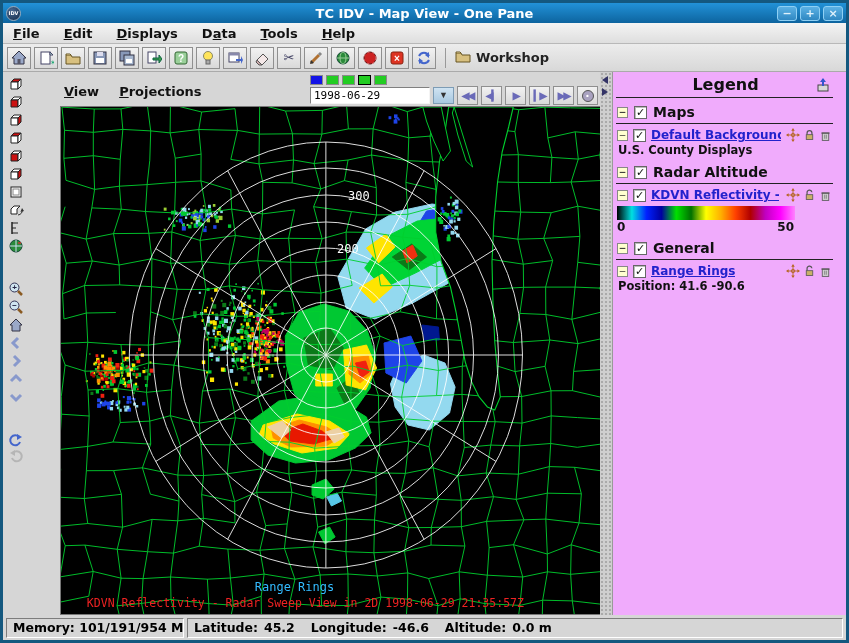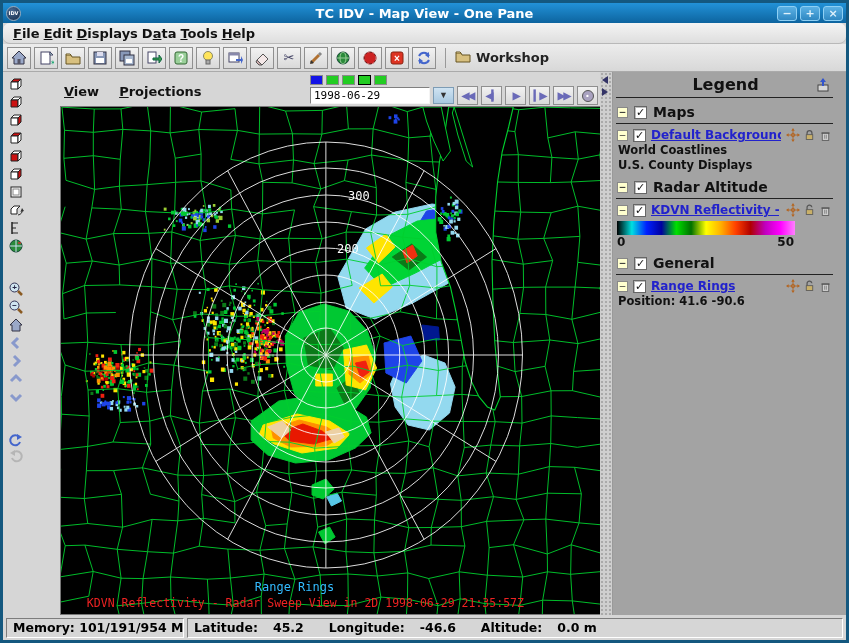--- a/index.html
+++ b/index.html
@@ -20,23 +20,23 @@
     background:radial-gradient(circle at 35% 30%,#4a6a92,#122a48);
     color:#fff;font-size:5px;font-weight:bold;display:flex;align-items:center;justify-content:center;
     border:1px solid #9ab;}
   .tb-title{position:absolute;left:0;right:0;text-align:center;pointer-events:none;}
   .winbtns{margin-left:auto;display:flex;gap:3px;z-index:2;}
   .winbtn{width:20px;height:15px;border-radius:3px;background:linear-gradient(#5cb1e4,#2f88c2);
     border:1px solid #8fd0f4;color:#dff1fb;font-size:11px;line-height:13px;text-align:center;
     font-weight:bold;cursor:default;}
   
   .menubar{
-    height:21px;flex:0 0 21px;display:flex;align-items:center;gap:4px;
+    height:21px;flex:0 0 21px;display:flex;align-items:center;gap:24px;
     padding:0 10px;background:linear-gradient(#f4f4f4,#dedede);
-    border-bottom:1px solid #b8b8b8;font-size:13px;font-weight:bold;color:#111;border-radius:7px;
+    border-bottom:1px solid #b8b8b8;font-size:13px;font-weight:bold;color:#111;
   }
   .menubar span u{text-decoration:underline;}
   
   .toolbar{
     height:28px;flex:0 0 28px;display:flex;align-items:center;gap:3px;
     padding:0 4px;background:linear-gradient(#ececec,#d8d8d8);
     border-bottom:1px solid #aaa;
   }
   .tbtn{width:24px;height:22px;border:1px solid #8f8f8f;background:linear-gradient(#f2f2f2,#d9d9d9);
     display:flex;align-items:center;justify-content:center;padding:0;}
@@ -76,21 +76,21 @@
   .map-canvas svg{position:absolute;inset:0;width:100%;height:100%;}
   
   .splitter{flex:0 0 12px;background:#cfcfcf;position:relative;
     background-image:radial-gradient(#aaa 1px,transparent 1px);background-size:4px 4px;}
   .split-arrow{width:0;height:0;position:absolute;left:2px;}
   .split-left{top:4px;border-top:4px solid transparent;border-bottom:4px solid transparent;
     border-right:6px solid #336;}
   .split-right{top:16px;border-top:4px solid transparent;border-bottom:4px solid transparent;
     border-left:6px solid #336;}
   
-  .legend{flex:0 0 234px;background:#a3a3a3;border-left:1px solid #999;
+  .legend{flex:0 0 234px;background:#f0abfc;border-left:1px solid #999;
     padding:2px 13px 0 3px;font-size:12px;color:#111;overflow:hidden;}
   .legend-header{display:flex;align-items:center;border-bottom:1px solid #222;padding:1px 2px 3px 2px;}
   .legend-title{flex:1;text-align:center;font-size:16px;font-weight:bold;}
   .sec-row{display:flex;align-items:center;gap:6px;border-bottom:1px solid #222;
     margin-top:4px;padding:2px 1px 3px 1px;font-size:14px;font-weight:bold;}
   .item-row{display:flex;align-items:center;gap:5px;padding:4px 1px 1px 1px;}
   .toggle{width:11px;height:11px;background:#ffffcf;border:1px solid #888;flex:0 0 11px;
     font-size:9px;line-height:9px;text-align:center;color:#333;}
   .toggle::before{content:"\2212";}
   .check{width:13px;height:13px;background:#fff;border:1px solid #666;flex:0 0 13px;
@@ -103,21 +103,21 @@
   .row-icons span{display:flex;}
   .sublines{padding-left:2px;font-weight:bold;font-size:11.5px;line-height:15px;}
   .colorbar{height:14px;width:178px;margin:3px 0 0 1px;}
   .cbar-labels{width:178px;display:flex;justify-content:space-between;
     font-weight:bold;font-size:12px;padding-left:1px;}
   
   .statusbar{flex:0 0 25px;display:flex;gap:3px;align-items:center;padding:2px 3px;background:#d6d6d6;}
   .status-box{height:20px;border:1px solid;border-color:#7d7d7d #fff #fff #7d7d7d;
     font-size:12.5px;font-weight:bold;line-height:18px;padding:0 6px;white-space:nowrap;overflow:hidden;}
   .status-mem{flex:0 0 178px;}
-  .status-pos{flex:1 1 auto;display:flex;gap:15px;}
+  .status-pos{flex:1 1 auto;display:flex;gap:6px;}
   .status-pos b{font-weight:bold;}
 </style>
 </head>
 <body>
 
 <div class="window">
 
   <div class="titlebar">
     <span class="app-icon">IDV</span>
     <span class="tb-title">TC IDV - Map View - One Pane</span>
@@ -1201,21 +1201,20 @@
               <svg width="13" height="13" viewBox="0 0 16 16">
                 <rect x="4" y="5" width="8" height="9" fill="#cfcfcf" stroke="#555"></rect>
                 <line x1="3" y1="5" x2="13" y2="5" stroke="#555" stroke-width="1.5"></line>
                 <line x1="7" y1="7" x2="7" y2="12" stroke="#777"></line>
                 <line x1="9" y1="7" x2="9" y2="12" stroke="#777"></line>
               </svg>
             </span>
           </span>
       </div>
       <div class="sublines">
-        <div>World Coastlines</div>
         <div>U.S. County Displays</div>
       </div>
 
       <div class="sec-row">
         <span class="toggle"></span>
         <span class="check"></span>
         <span>Radar Altitude</span>
       </div>
       <div class="item-row">
         <span class="toggle"></span>

